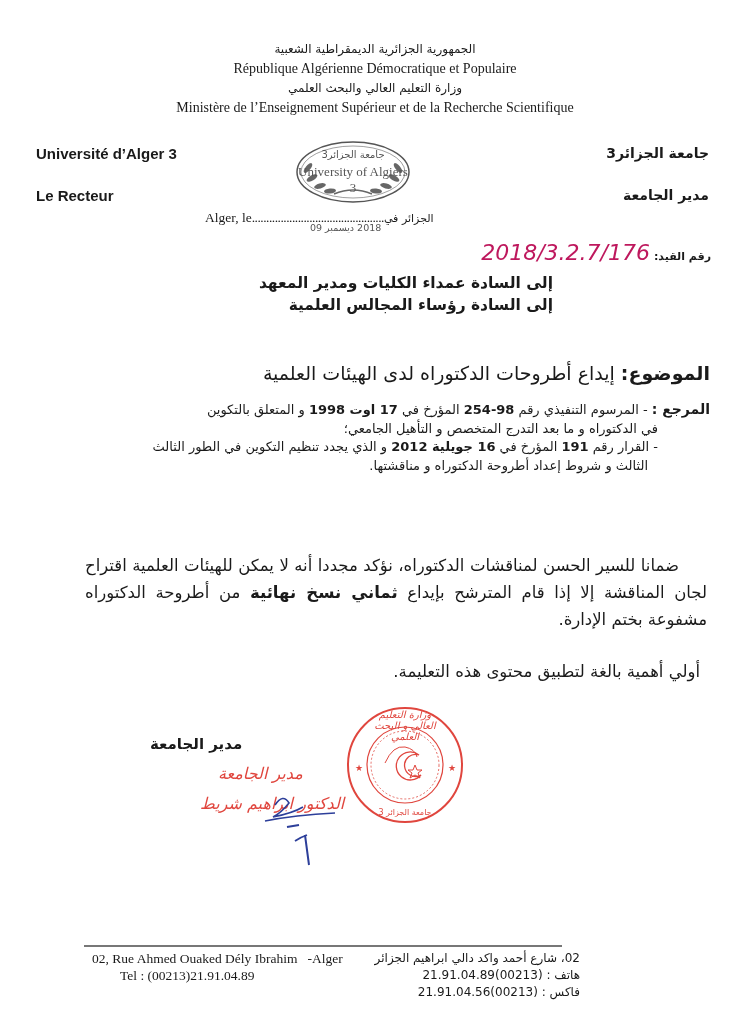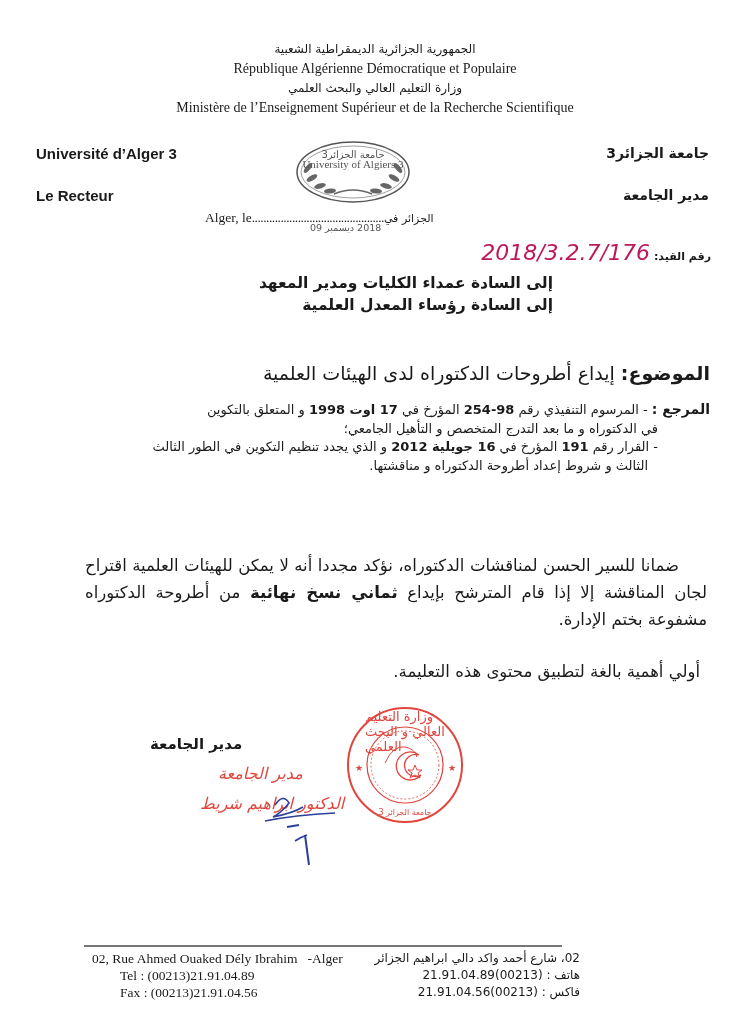--- a/index.html
+++ b/index.html
@@ -43,36 +43,36 @@
       <ellipse cx="26" cy="48" rx="6" ry="2.5" transform="rotate(-15 26 48)"></ellipse>
       <ellipse cx="36" cy="53" rx="6" ry="2.5" transform="rotate(-5 36 53)"></ellipse>
       <ellipse cx="104" cy="30" rx="6" ry="2.5" transform="rotate(50 104 30)"></ellipse>
       <ellipse cx="100" cy="40" rx="6" ry="2.5" transform="rotate(30 100 40)"></ellipse>
       <ellipse cx="92" cy="48" rx="6" ry="2.5" transform="rotate(15 92 48)"></ellipse>
       <ellipse cx="82" cy="53" rx="6" ry="2.5" transform="rotate(5 82 53)"></ellipse>
     </g>
     <path d="M40 56 Q59 48 78 56" stroke="#666" stroke-width="1.5" fill="none"></path>
   </svg>
   <div class="abs ar center" style="left:0; top:11px; width:118px; font-size:10px; color:#555;">جامعة الجزائر3</div>
-  <div class="abs center" style="left:0; top:20px; width:118px; font-size:11px; color:#555;">University of Algiers 3</div>
+  <div class="abs center" style="left:0; top:26px; width:118px; font-size:13px; color:#555;">University of Algiers 3</div>
 </div>
 
 <div class="abs" style="left:205px; top:210px; font-size:13.5px; white-space:nowrap;">
   <span>Alger, le</span><span style="letter-spacing:-0.5px;">..............................................</span><span class="ar" style="font-size:11px; unicode-bidi:isolate;">الجزائر في</span>
 </div>
 <div class="abs ar" style="left:310px; top:222px; font-size:9.5px; color:#555; letter-spacing:1px; unicode-bidi:plaintext;">2018 ديسمبر 09</div>
 
 <div class="abs" style="right:34px; top:240px; white-space:nowrap;">
   <span class="blue-ink" style="font-size:22px; letter-spacing:1px;">2018/3.2.7/176</span>
   <span class="ar-bold" style="font-size:11px; unicode-bidi:isolate;">رقم القيد:</span>
 </div>
 
 <div class="abs ar-bold" style="right:192px; top:272px; font-size:15.5px; line-height:22px; text-align:right;">
   <div>إلى السادة عمداء الكليات ومدير المعهد</div>
-  <div>إلى السادة رؤساء المعدل العلمية</div>
+  <div>إلى السادة رؤساء المجالس العلمية</div>
 </div>
 
 <div class="abs ar" style="right:35px; top:362px; font-size:19px; white-space:nowrap;">
   <b>الموضوع:</b>
   <span>إيداع أطروحات الدكتوراه لدى الهيئات العلمية</span>
 </div>
 
 <div class="abs ar ref" style="right:35px; top:400px; width:540px; font-size:13px; line-height:18.5px;">
   <p style="white-space:nowrap;">
     <b style="font-size:14px;">المرجع :</b>
@@ -103,27 +103,26 @@
   <svg width="120" height="120" viewBox="0 0 120 120">
     <circle cx="60" cy="60" r="57" fill="none" stroke="#e0463e" stroke-width="2"></circle>
     <circle cx="60" cy="60" r="38" fill="none" stroke="#e0463e" stroke-width="1.2"></circle>
     <circle cx="60" cy="60" r="34" fill="none" stroke="#e0463e" stroke-width="0.8" stroke-dasharray="2 2"></circle>
     <path d="M76 70 a14 14 0 1 1 -2 -20 a11 11 0 1 0 2 20 z" fill="none" stroke="#e0463e" stroke-width="1.3"></path>
     <polygon points="70,60 72,65 77,65 73,68 75,73 70,70 65,73 67,68 63,65 68,65" fill="none" stroke="#e0463e" stroke-width="1"></polygon>
     <path d="M40 58 q8 -18 20 -16 q10 2 12 10" stroke="#e0463e" stroke-width="1" fill="none"></path>
     <text x="10" y="66" fill="#e0463e" font-size="9">★</text>
     <text x="103" y="66" fill="#e0463e" font-size="9">★</text>
   </svg>
-  <div class="abs red-ink" style="left:20px; top:4px; width:80px; font-size:13px; text-align:left; direction:rtl;">وزارة التعليم العالي و البحث العلمي</div>
+  <div class="abs red-ink" style="left:20px; top:4px; width:80px; font-size:10px; text-align:center; direction:rtl;font-style:italic;">وزارة التعليم العالي و البحث العلمي</div>
   <div class="abs red-ink" style="left:25px; top:103px; width:70px; font-size:8px; text-align:center; direction:rtl;">جامعة الجزائر 3</div>
 </div>
 
 <div class="abs" style="left:84px; top:945px; width:478px; height:0; border-top:2px solid #777;"></div>
 <div class="abs footer" style="left:92px; top:950px;">
   <div style="white-space:pre;">02, Rue Ahmed Ouaked Dély Ibrahim   -Alger</div>
   <div style="padding-left:28px;">Tel : (00213)21.91.04.89</div>
-  <div style="padding-left:28px;">Fax : (00213)21.91.04.56</div>
 </div>
 <div class="abs footer ar" style="right:165px; top:950px; text-align:right; font-size:12px;">
   <div>02، شارع أحمد واكد دالي ابراهيم الجزائر</div>
   <div>هاتف : (00213)21.91.04.89</div>
   <div>فاكس : (00213)21.91.04.56</div>
 </div>
 
 </body></html>

